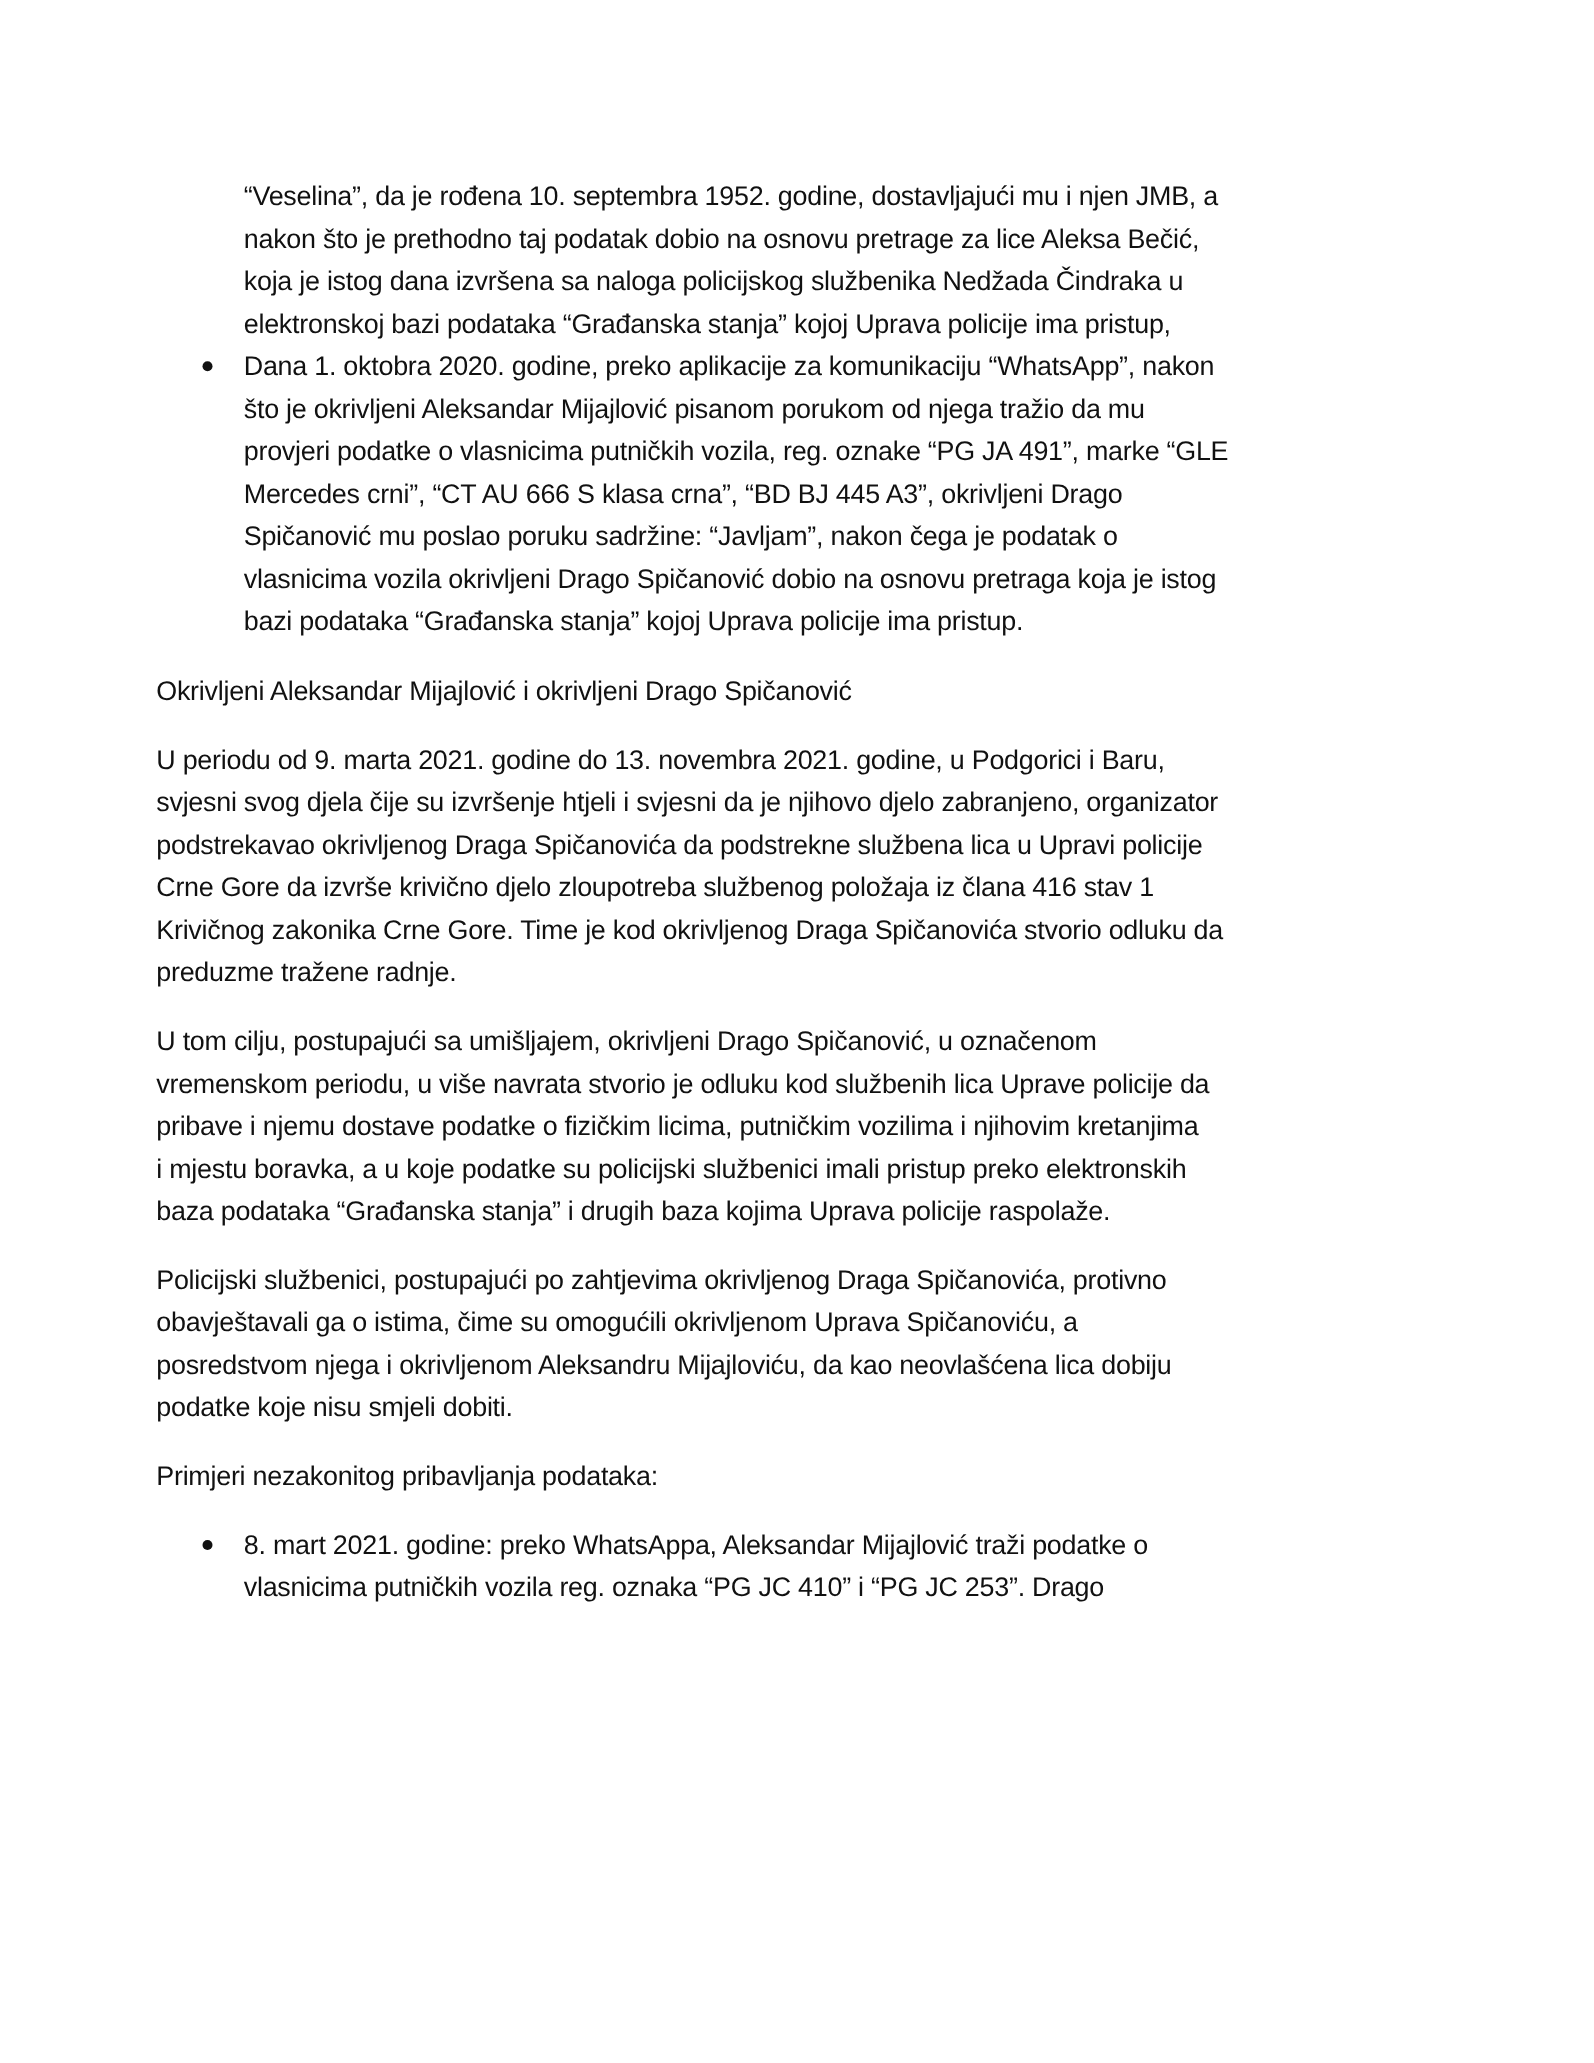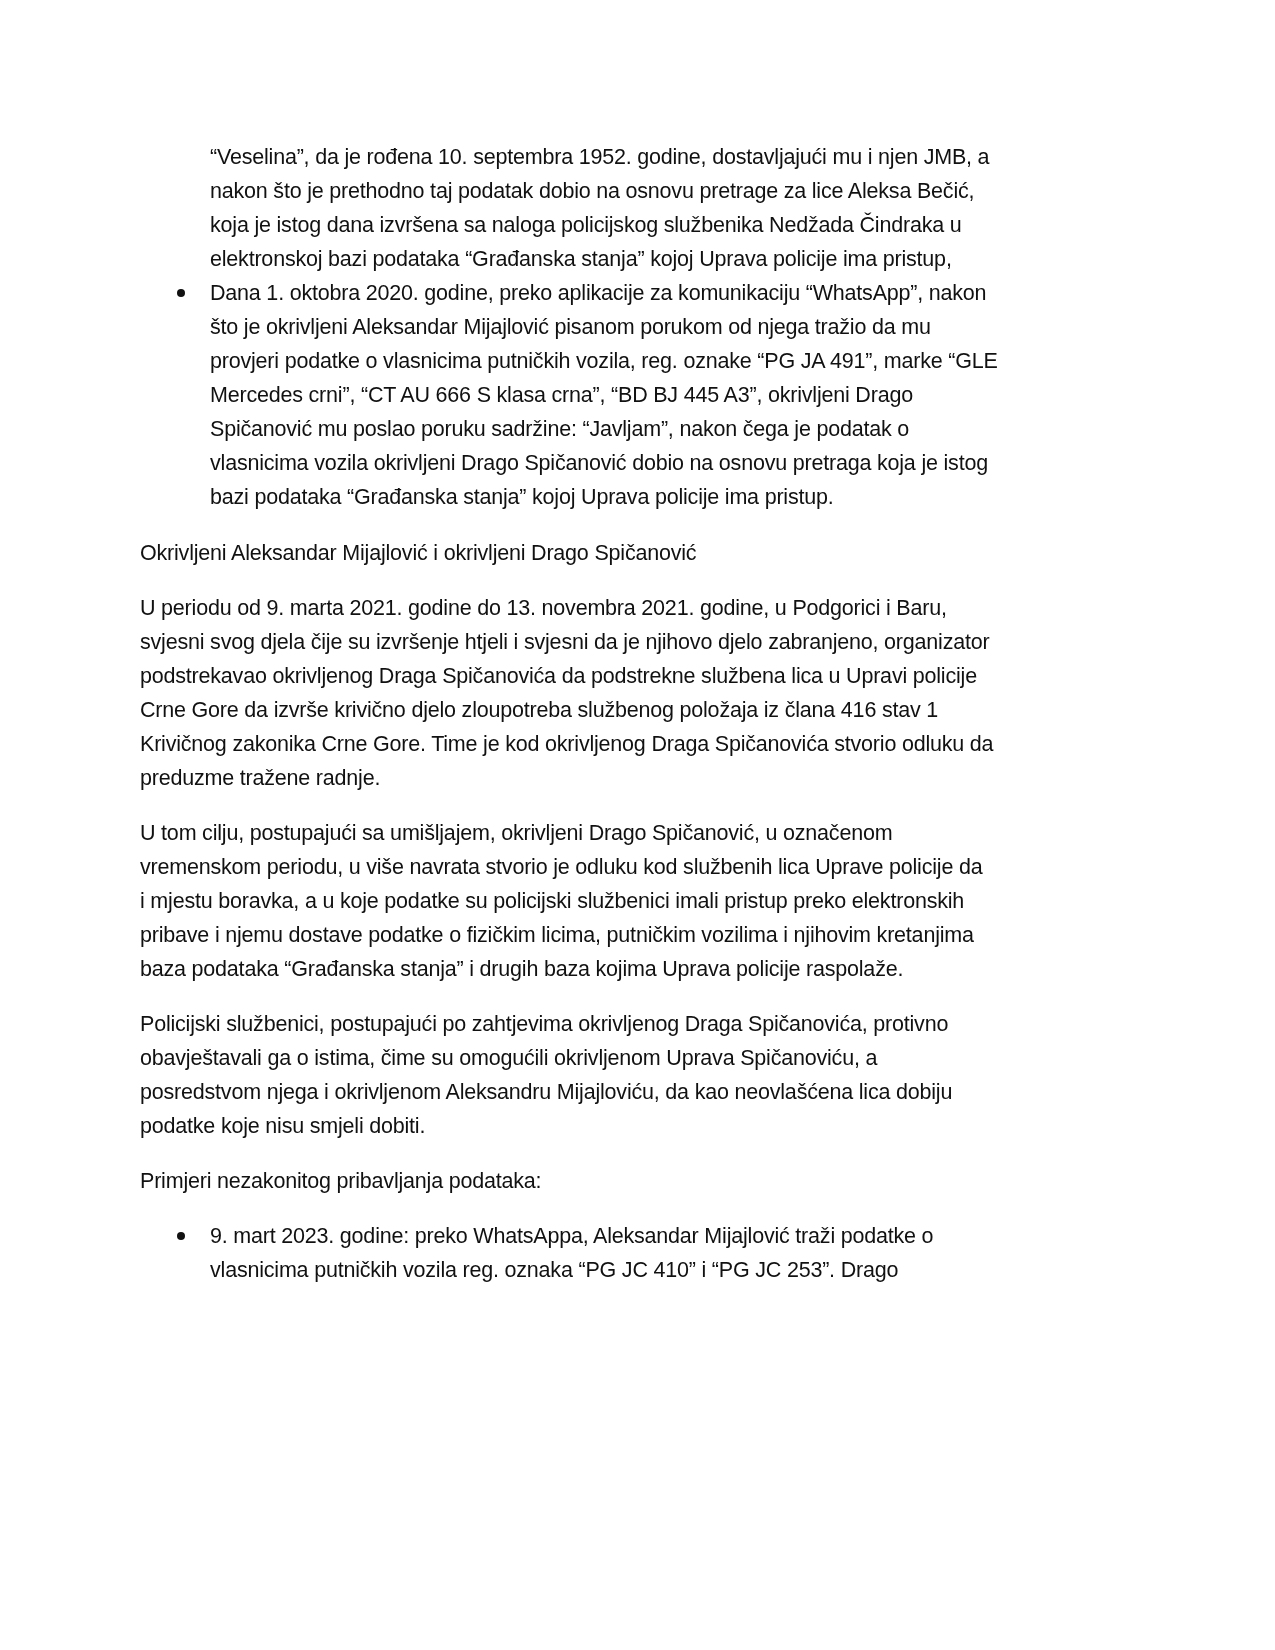--- a/index.html
+++ b/index.html
@@ -6,21 +6,21 @@
   body {
     width: 1275px;
     height: 1650px;
     position: relative;
     overflow: hidden;
     font-family: "Liberation Sans", sans-serif;
     color: #111111;
   }
   .page {
     position: absolute;
-    left: 140px;
+    left: 125px;
     top: 140px;
     width: 930px;
     font-size: 21.5px;
     line-height: 34px;
     letter-spacing: -0.2px;
   }
   .line { white-space: nowrap; height: 34px; }
   .list-block { position: relative; padding-left: 70px; }
   .bullet {
     position: absolute;
@@ -70,39 +70,39 @@
     <div class="line">Crne Gore da izvrše krivično djelo zloupotreba službenog položaja iz člana 416 stav 1</div>
     <div class="line">Krivičnog zakonika Crne Gore. Time je kod okrivljenog Draga Spičanovića stvorio odluku da</div>
     <div class="line">preduzme tražene radnje.</div>
   </div>
 
   <div class="gap"></div>
 
   <div class="para">
     <div class="line">U tom cilju, postupajući sa umišljajem, okrivljeni Drago Spičanović, u označenom</div>
     <div class="line">vremenskom periodu, u više navrata stvorio je odluku kod službenih lica Uprave policije da</div>
+    <div class="line">pribave i njemu dostave podatke o fizičkim licima, putničkim vozilima i njihovim kretanjima</div>
     <div class="line">i mjestu boravka, a u koje podatke su policijski službenici imali pristup preko elektronskih</div>
-    <div class="line">pribave i njemu dostave podatke o fizičkim licima, putničkim vozilima i njihovim kretanjima</div>
     <div class="line">baza podataka “Građanska stanja” i drugih baza kojima Uprava policije raspolaže.</div>
   </div>
 
   <div class="gap"></div>
 
   <div class="para">
     <div class="line">Policijski službenici, postupajući po zahtjevima okrivljenog Draga Spičanovića, protivno</div>
     <div class="line">obavještavali ga o istima, čime su omogućili okrivljenom Uprava Spičanoviću, a</div>
     <div class="line">posredstvom njega i okrivljenom Aleksandru Mijajloviću, da kao neovlašćena lica dobiju</div>
     <div class="line">podatke koje nisu smjeli dobiti.</div>
   </div>
 
   <div class="gap"></div>
 
   <div class="line">Primjeri nezakonitog pribavljanja podataka:</div>
 
   <div class="gap"></div>
 
   <div class="list-block">
     <span class="bullet"></span>
-    <div class="line">9. mart 2023. godine: preko WhatsAppa, Aleksandar Mijajlović traži podatke o</div>
+    <div class="line">8. mart 2021. godine: preko WhatsAppa, Aleksandar Mijajlović traži podatke o</div>
     <div class="line">vlasnicima putničkih vozila reg. oznaka “PG JC 410” i “PG JC 253”. Drago</div>
   </div>
 
 </div>
 
 </body></html>

